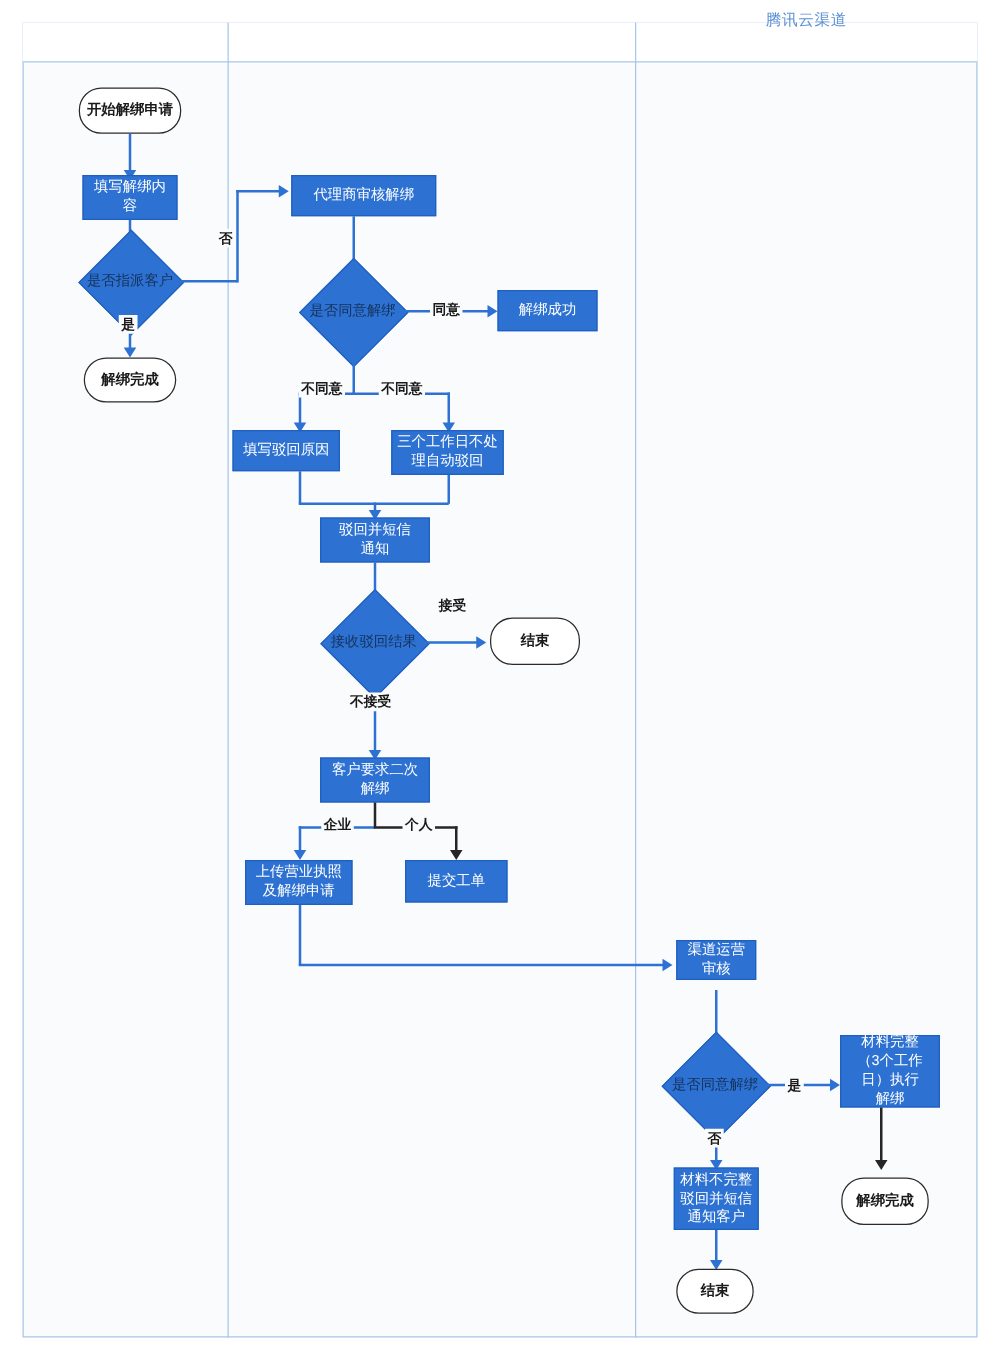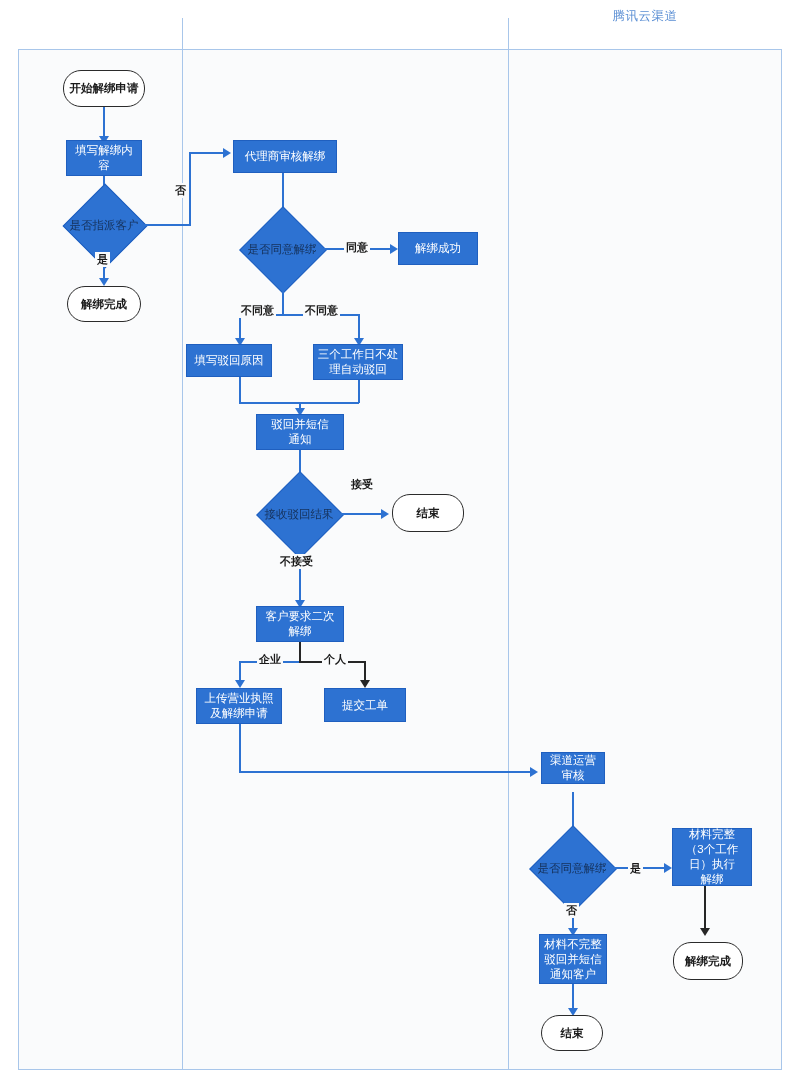--- a/index.html
+++ b/index.html
@@ -156,21 +156,21 @@
   <div class="edge-label" style="left:95px; top:252px;">是</div>
 
   <div class="node terminal" style="left:67px; top:286px; width:74px; height:36px;">解绑完成</div>
 
   <div class="ln h" style="left:133px; top:224px; width:57px;"></div>
   <div class="ln v" style="left:189px; top:152px; height:74px;"></div>
   <div class="ln h" style="left:189px; top:152px; width:36px;"></div>
   <div class="arrowhead right" style="left:223px; top:148px;"></div>
   <div class="edge-label" style="left:173px; top:183px;">否</div>
 
-  <div class="node process" style="left:233px; top:140px; width:104px; height:33px;">代理商审核解绑</div>
+  <div class="node process" style="left:233px; top:140px; width:116px; height:33px;">代理商审核解绑</div>
 
   <div class="ln v" style="left:282px; top:173px; height:44px;"></div>
   <div class="arrowhead down" style="left:278px; top:213px;"></div>
 
   <div class="diamond" style="left:252px; top:219px; width:60px; height:60px;"></div>
   <div class="diamond-label" style="left:233px; top:234px; width:98px; height:30px;">是否同意解绑</div>
 
   <div class="ln h" style="left:312px; top:248px; width:82px;"></div>
   <div class="arrowhead right" style="left:390px; top:244px;"></div>
   <div class="edge-label" style="left:344px; top:240px;">同意</div>

